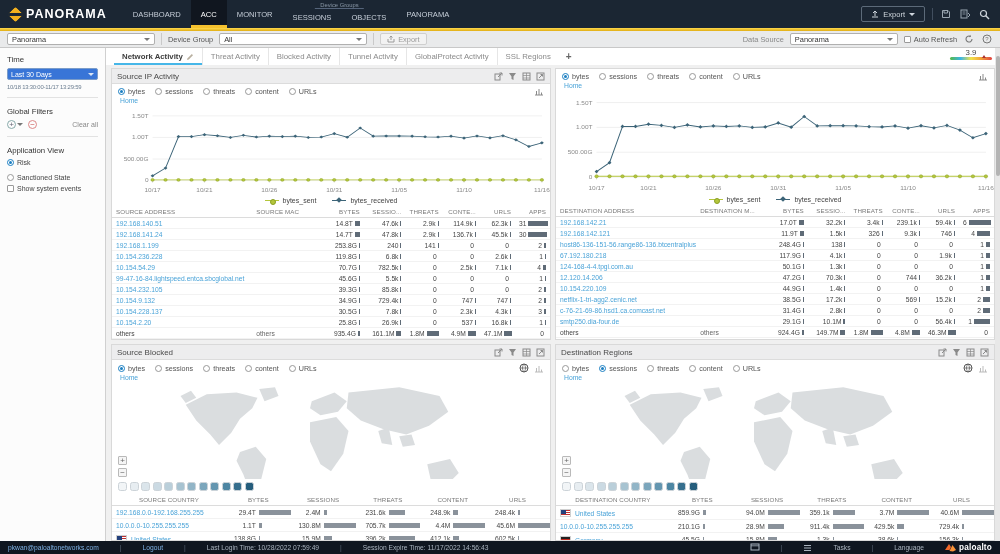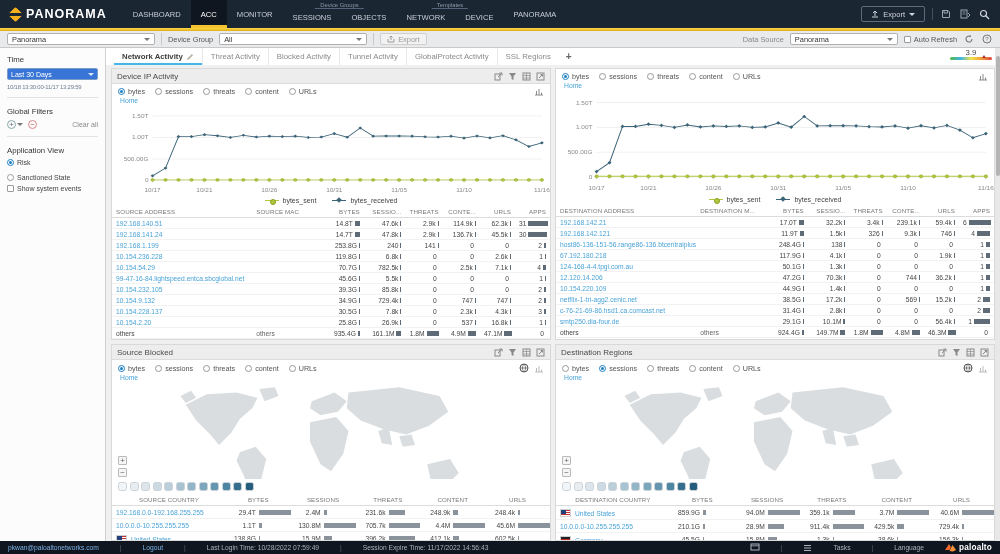--- a/index.html
+++ b/index.html
@@ -124,25 +124,20 @@
       <span>PANORAMA</span>
     </div>
     <nav class="menu">
       <a>DASHBOARD</a>
       <a class="active">ACC</a>
       <a>MONITOR</a>
       <div class="nav-group">
         <span class="gl">Device Groups</span>
         <a>SESSIONS</a>
         <a>OBJECTS</a>
-      </div>
-      <div class="nav-group">
-        <span class="gl">Templates</span>
-        <a>NETWORK</a>
-        <a>DEVICE</a>
       </div>
       <a>PANORAMA</a>
     </nav>
     <div class="nav-right">
       <span class="commit-btn">
         <svg class="ico" width="8" height="8" viewBox="0 0 8 8">
             <path d="M4 6 V1 M2 3 L4 1 L6 3 M1 7 H7" stroke="#cfd6dd" stroke-width="1" fill="none"></path>
           </svg>
         <span>Export</span>
         <span class="caret" style="border-top-color:#cfd6dd"></span>
@@ -276,21 +271,21 @@
         <span class="riskmeter">
           <div class="riskval">3.9</div>
           <div class="riskbar" id="riskbar" style="background: linear-gradient(90deg, rgb(87, 185, 71), rgb(59, 181, 229), rgb(242, 226, 74), rgb(242, 158, 56), rgb(224, 67, 67));"></div>
         </span>
       </div>
 
       <div class="grid">
 
         <section class="panel">
           <div class="phead">
-            <span class="ptitle">Device IP Activity</span>
+            <span class="ptitle">Source IP Activity</span>
             <span class="picons">
               <svg width="9" height="9" viewBox="0 0 9 9">
                   <rect x="1" y="2" width="5" height="6" stroke="#8a8a8a" fill="none"></rect>
                   <path d="M4 5 L8 1 M5.5 1 H8 V3.5" stroke="#8a8a8a" fill="none"></path>
                 </svg>
               <svg width="9" height="9" viewBox="0 0 9 9">
                   <path d="M1 1 H8 L5.5 4.5 V8 L3.5 7 V4.5 Z" fill="#8a8a8a"></path>
                 </svg>
               <svg width="9" height="9" viewBox="0 0 9 9">
                   <rect x="1" y="1" width="7" height="7" stroke="#8a8a8a" fill="none"></rect>

